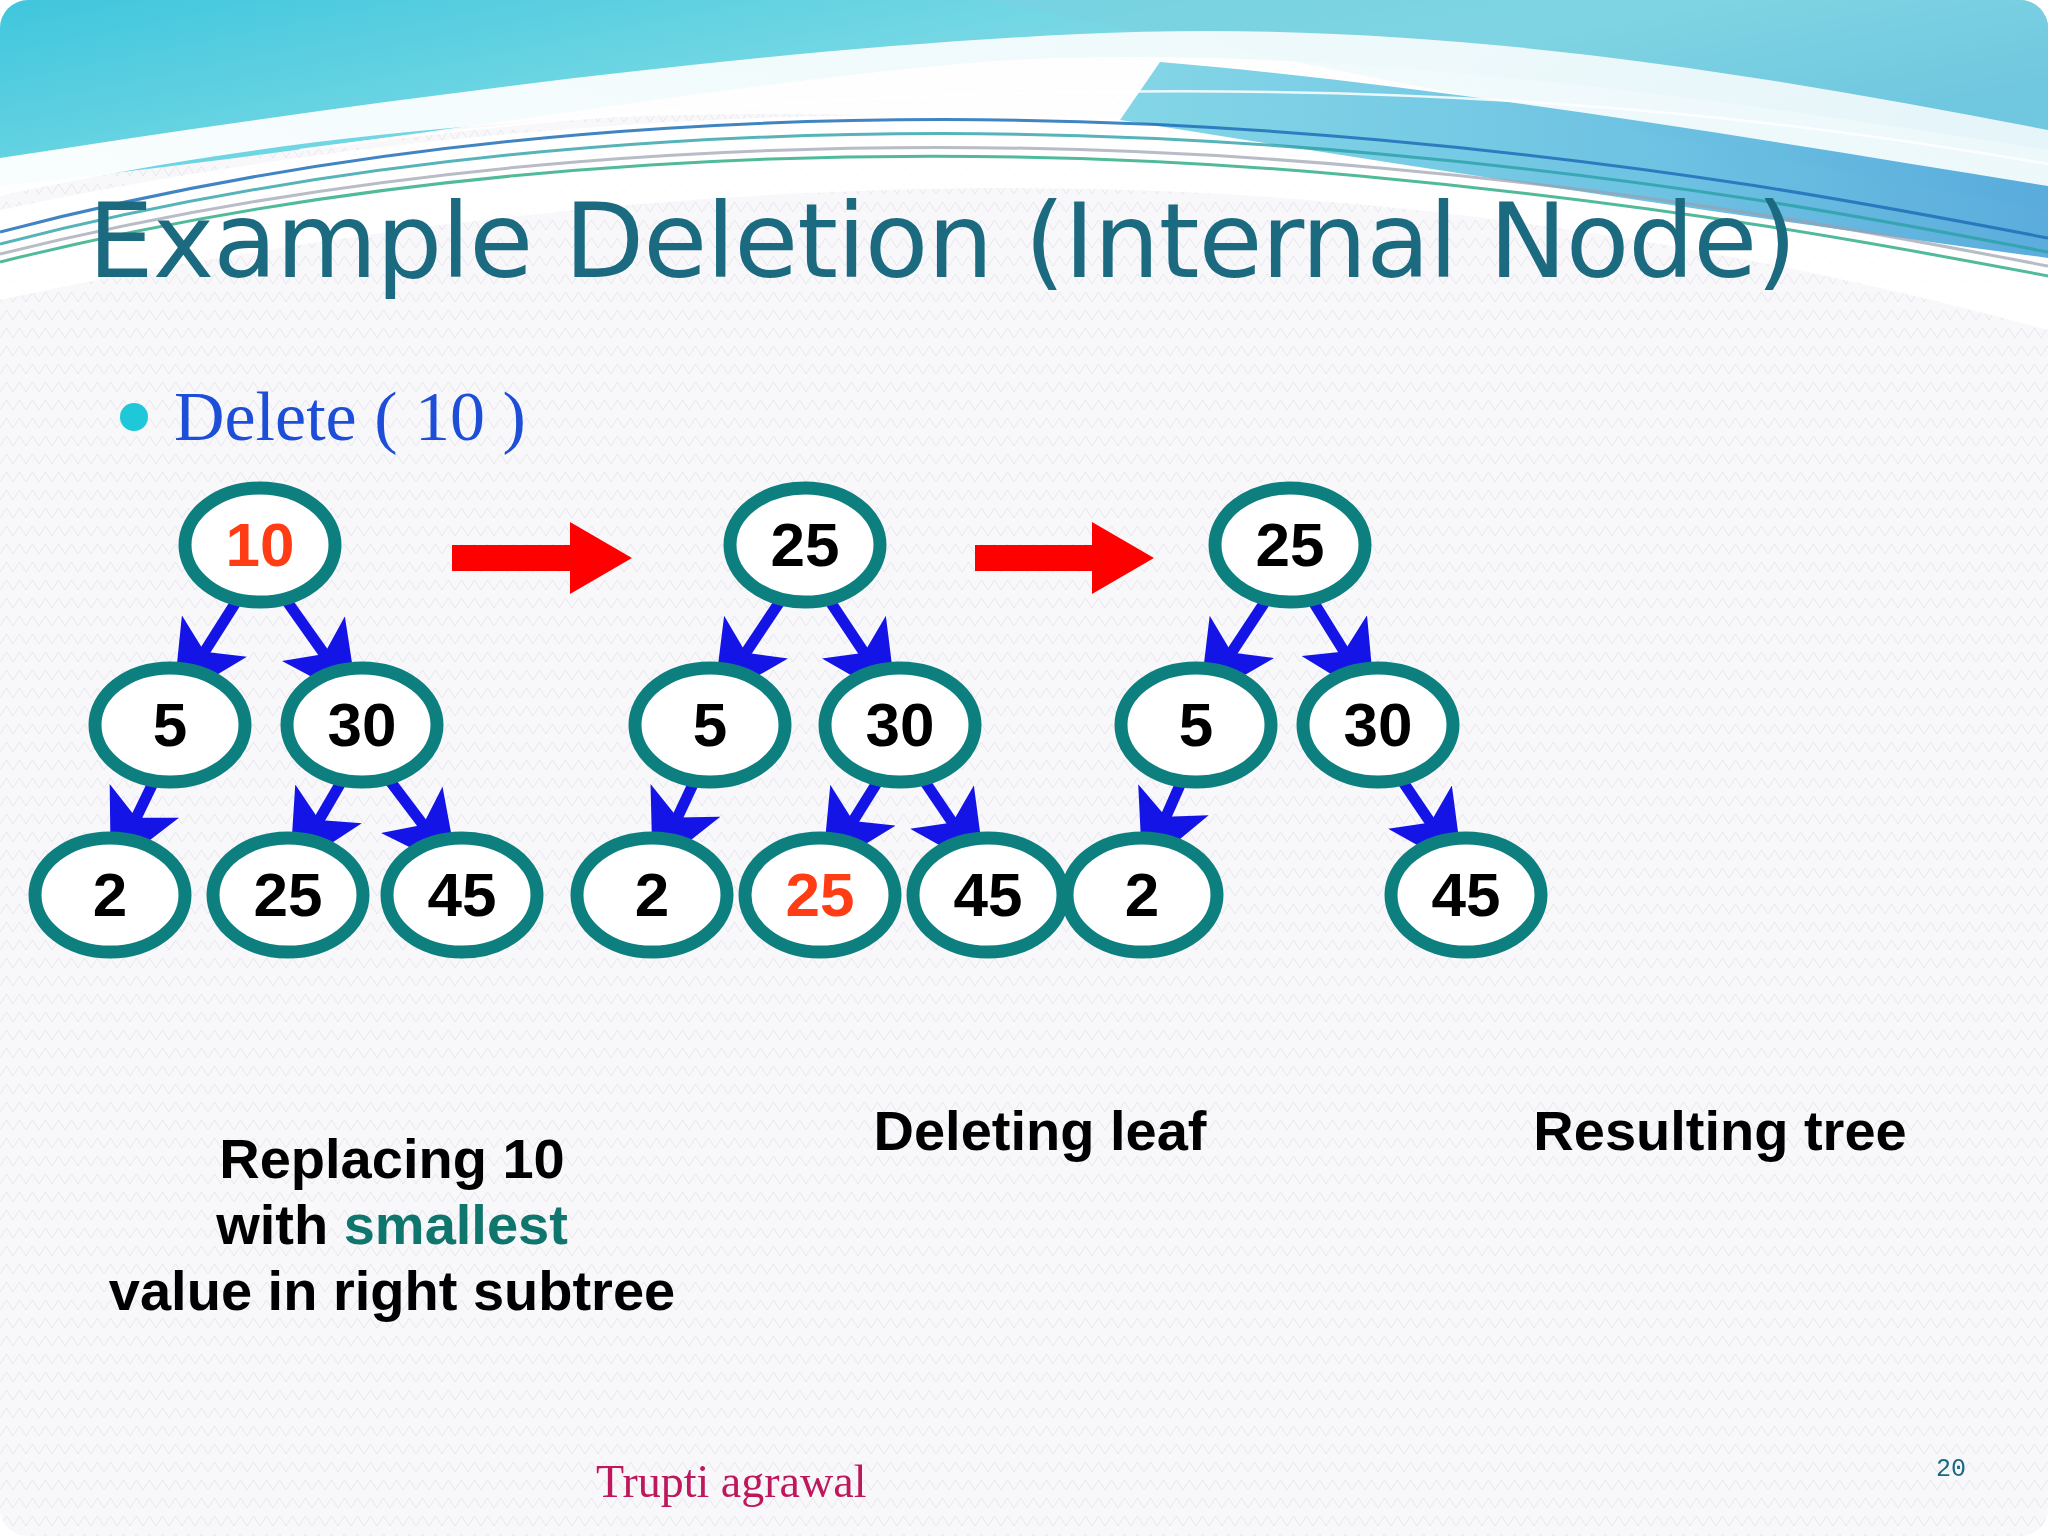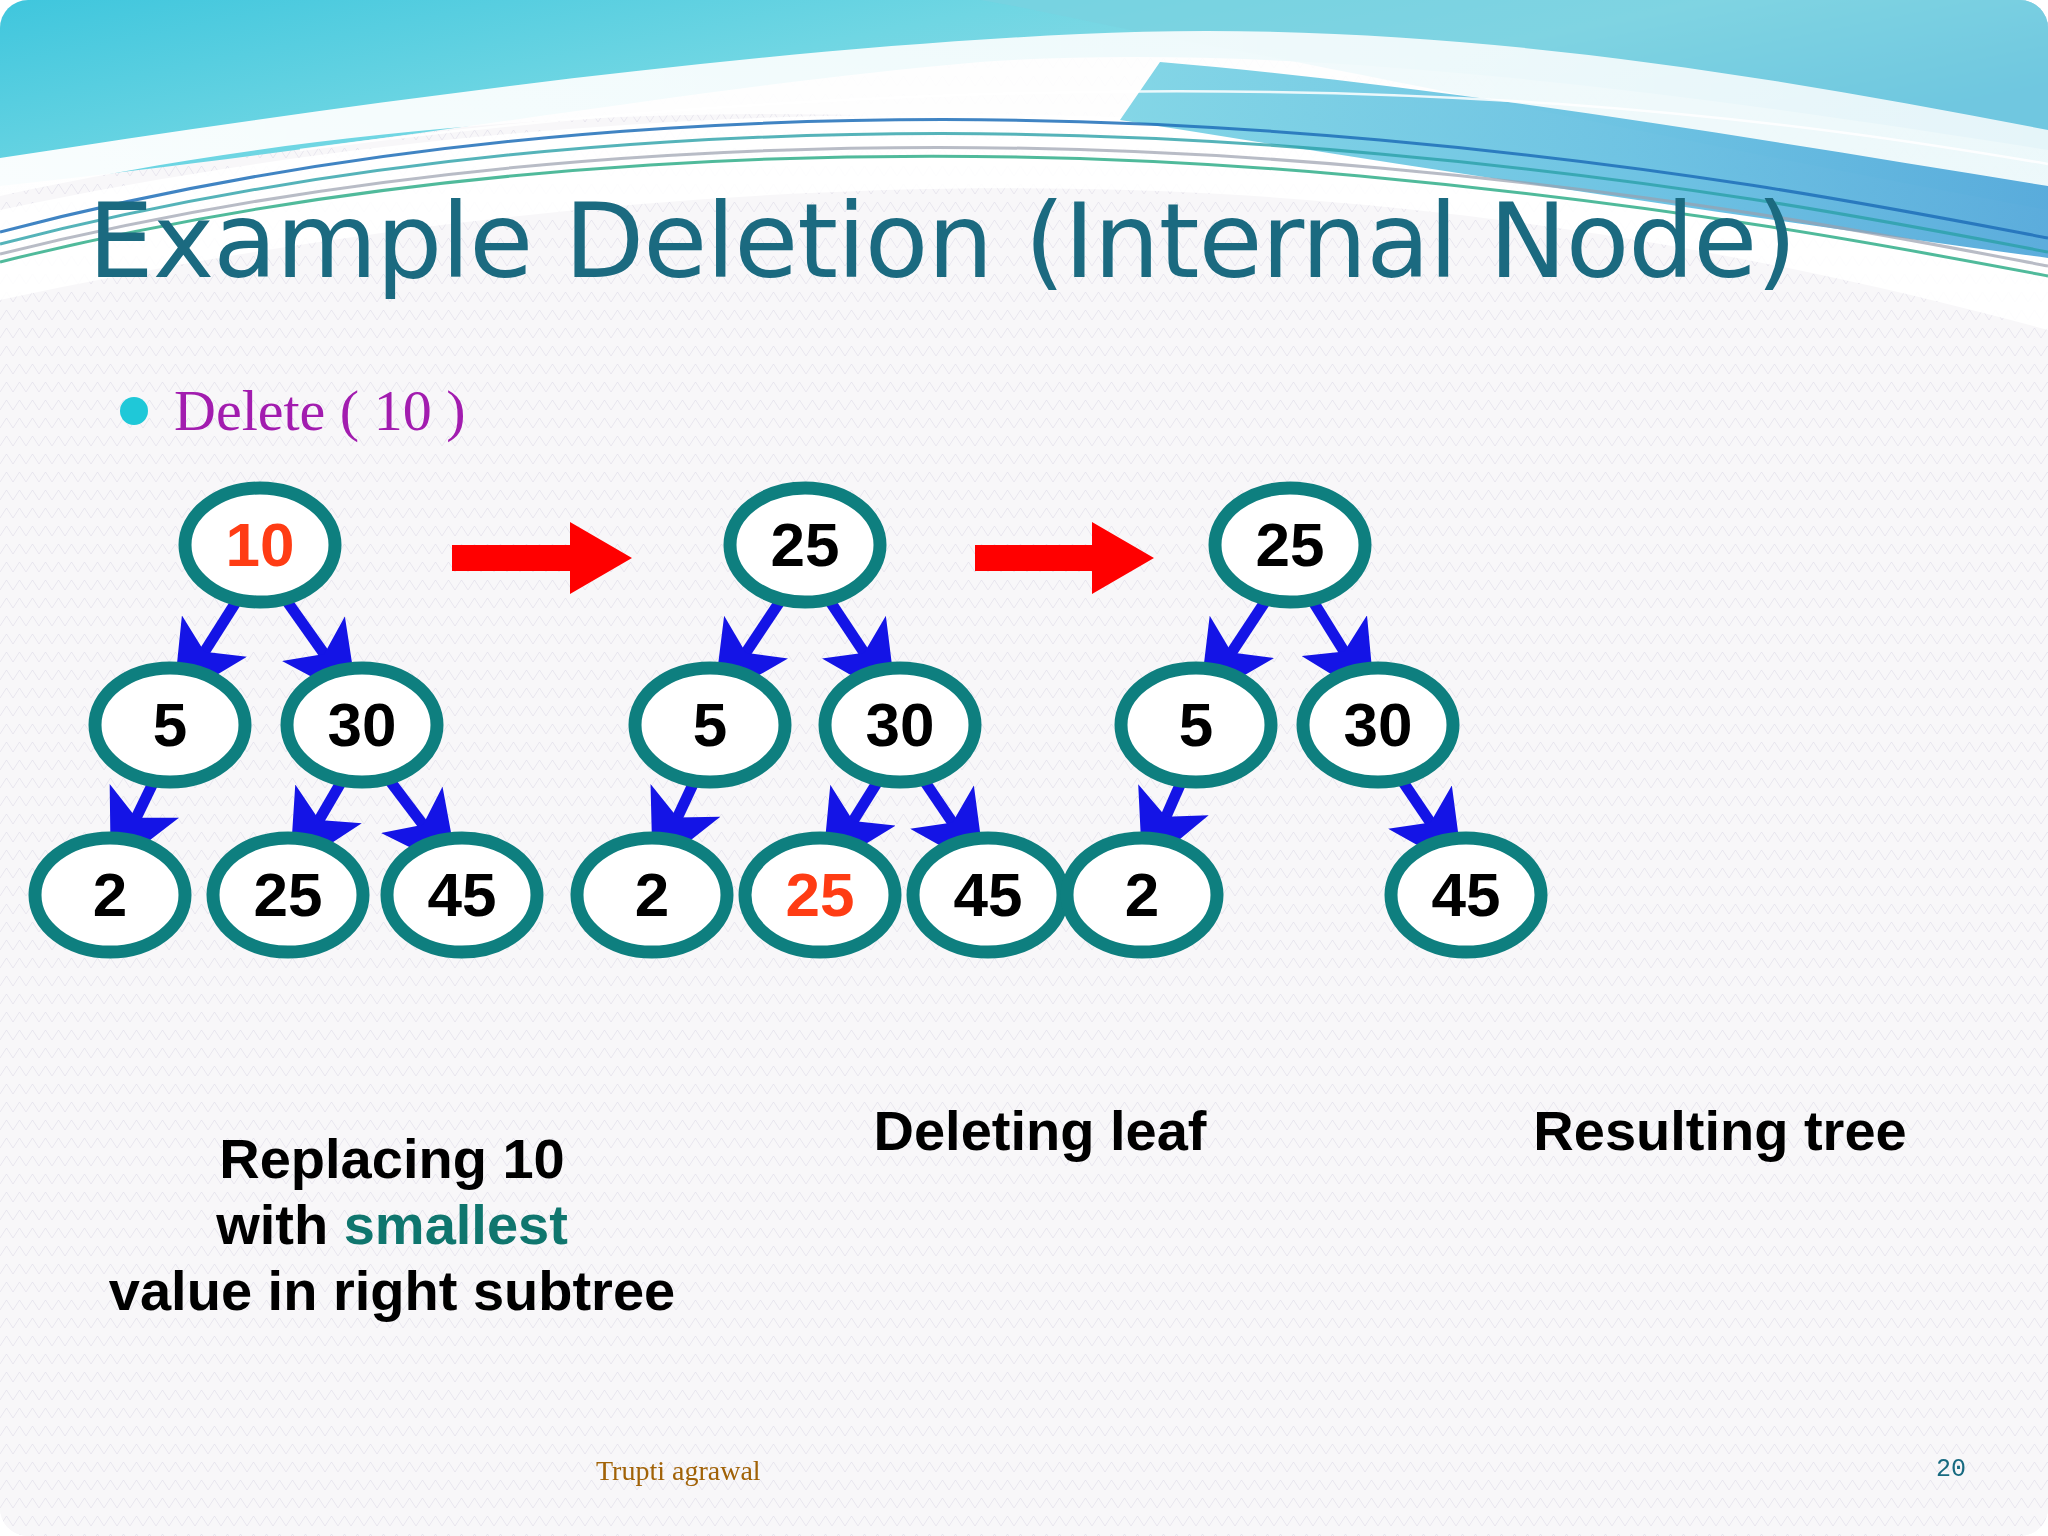--- a/index.html
+++ b/index.html
@@ -51,22 +51,22 @@
   }
   #bullet-dot {
     width: 28px;
     height: 28px;
     border-radius: 50%;
     background: #1fc8d8;
     flex: none;
   }
   #bullet-text {
     font-family: "Liberation Serif", serif;
-    font-size: 58px;
-    color: #a21caf;
+    font-size: 70px;
+    color: #1d4ed8;
     line-height: 1;
     white-space: nowrap;
   }
   
   #diagram {
     position: absolute;
     left: 0;
     top: 470px;
     width: 2048px;
     height: 560px;
@@ -84,22 +84,22 @@
   .caption .hl { color: #0f766e; }
   #caption-1 { left: 92px;  top: 1098px; width: 600px; margin-top: 28px; }
   #caption-2 { left: 780px; top: 1098px; width: 520px; }
   #caption-3 { left: 1440px; top: 1098px; width: 560px; }
   
   #footer-author {
     position: absolute;
     left: 596px;
     top: 1455px;
     font-family: "Liberation Serif", serif;
-    font-size: 28px;
-    color: #a16207;
+    font-size: 46px;
+    color: #be185d;
     white-space: nowrap;
   }
   #footer-page {
     position: absolute;
     right: 82px;
     top: 1455px;
     font-family: Liberation Mono, monospace;
     font-size: 25px;
     color: #176a80;
   }

